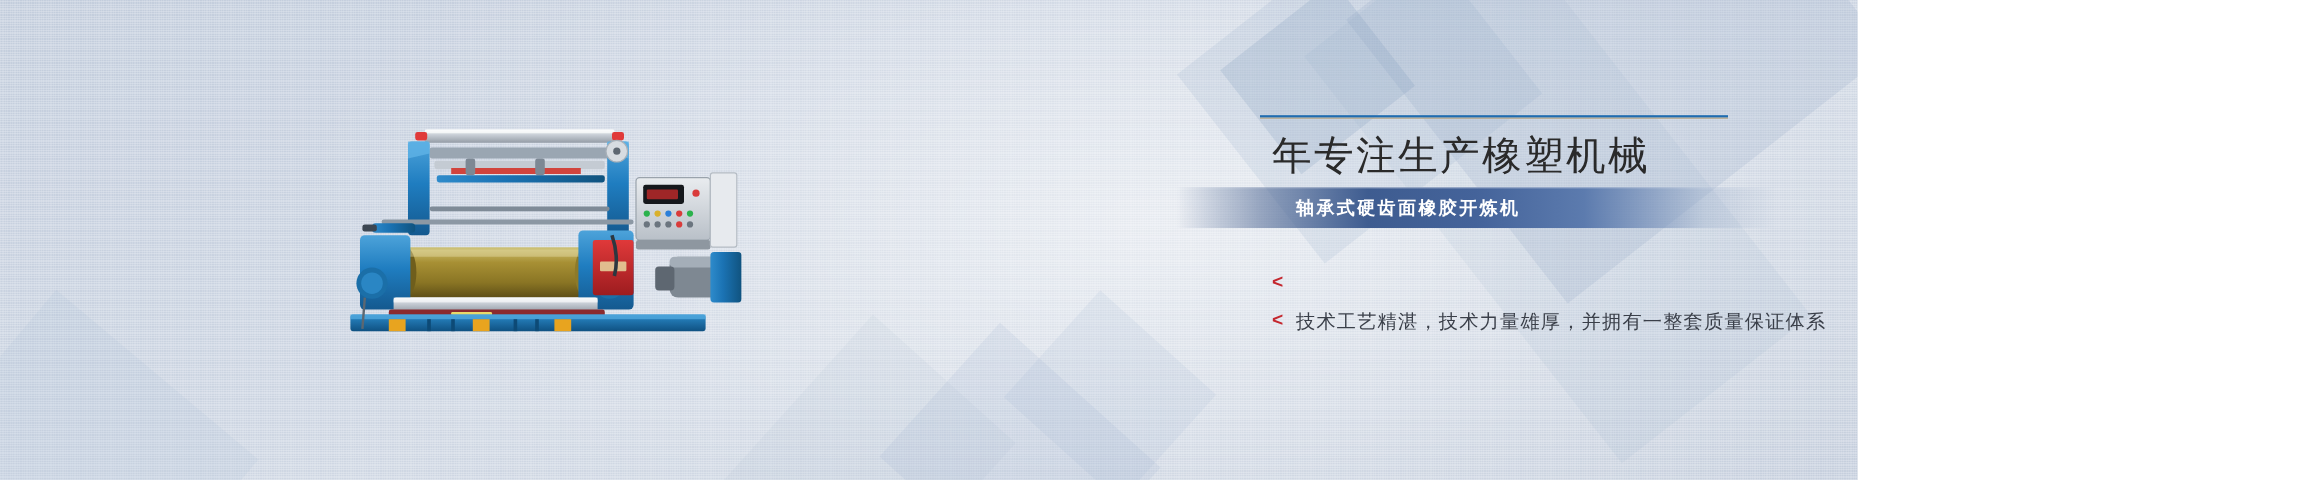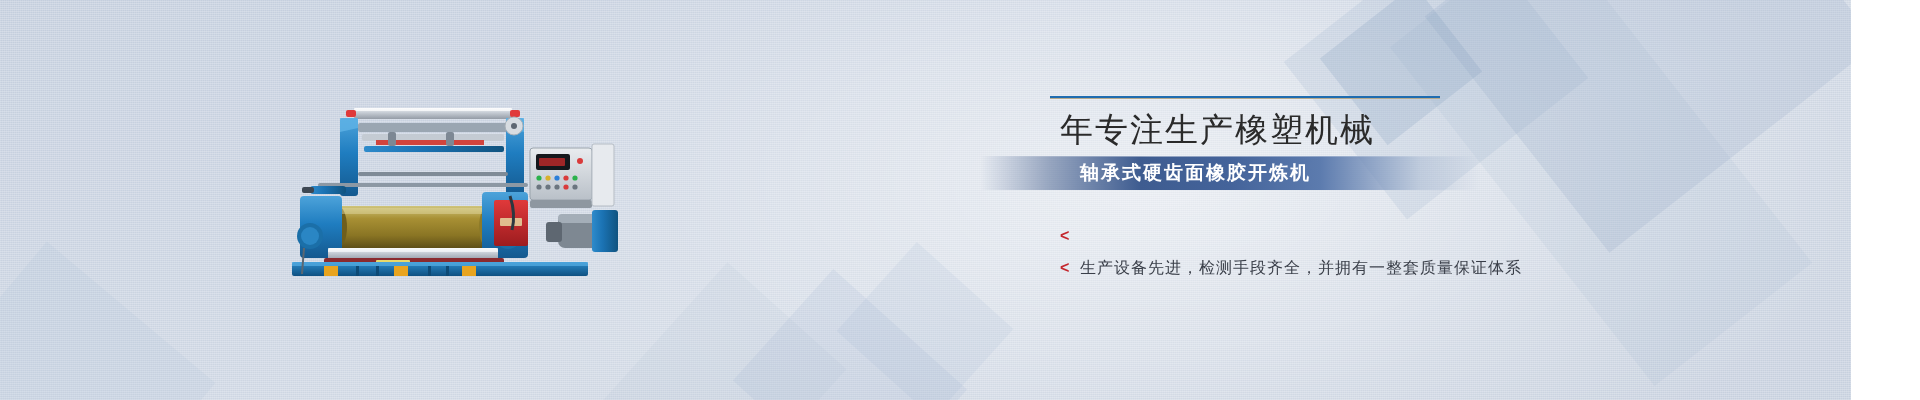--- a/index.html
+++ b/index.html
@@ -4,21 +4,21 @@
 <style>
   * { margin:0; padding:0; box-sizing:border-box; }
   html, body {
     width:1920px; height:400px;
     overflow:hidden;
     font-family:"DejaVu Sans", sans-serif;
   }
 
   #banner {
     position:relative;
-    width:1851px; height:400px;
+    width:1548px; height:400px;
     background:
       radial-gradient(ellipse 900px 420px at 62% 46%, rgba(255,255,255,0.55) 0%, rgba(255,255,255,0.12) 55%, rgba(255,255,255,0) 80%),
       linear-gradient(165deg, #c6d0df 0%, #ccd5e3 30%, #d2dae6 58%, #c9d2e0 100%);
     overflow:hidden;
   }
 
   
   #grain {
     position:absolute; inset:0;
     background-image:
@@ -131,21 +131,21 @@
   }
   #subtitle-bar::before {
     content:"";
     position:absolute; left:0; right:0; top:0;
     height:1px;
     background:linear-gradient(90deg, rgba(255,255,255,0) 0%, rgba(255,255,255,0.45) 35%, rgba(255,255,255,0.35) 65%, rgba(255,255,255,0) 100%);
   }
   #subtitle-text {
     font-family:"Liberation Sans", sans-serif;
     font-weight:bold;
-    font-size:19px;
+    font-size:15px;
     letter-spacing:2px;
     color:#ffffff;
     padding-left:100px;
     white-space:nowrap;
   }
 
   #bullets {
     margin-top:30px;
     margin-left:10px;
   }
@@ -320,19 +320,19 @@
     </div>
 
     <div id="bullets">
 
       <div class="bullet-row">
         <span class="bullet-mark">&lt;</span>
       </div>
 
       <div class="bullet-row">
         <span class="bullet-mark">&lt;</span>
-        <span class="bullet-text">生产设备先进，检测手段齐全，并拥有一整套质量保证体系</span>
+        <span class="bullet-text">技术工艺精湛，技术力量雄厚，并拥有一整套质量保证体系</span>
       </div>
 
     </div>
   </div>
 
 </div>
 
 </body></html>

